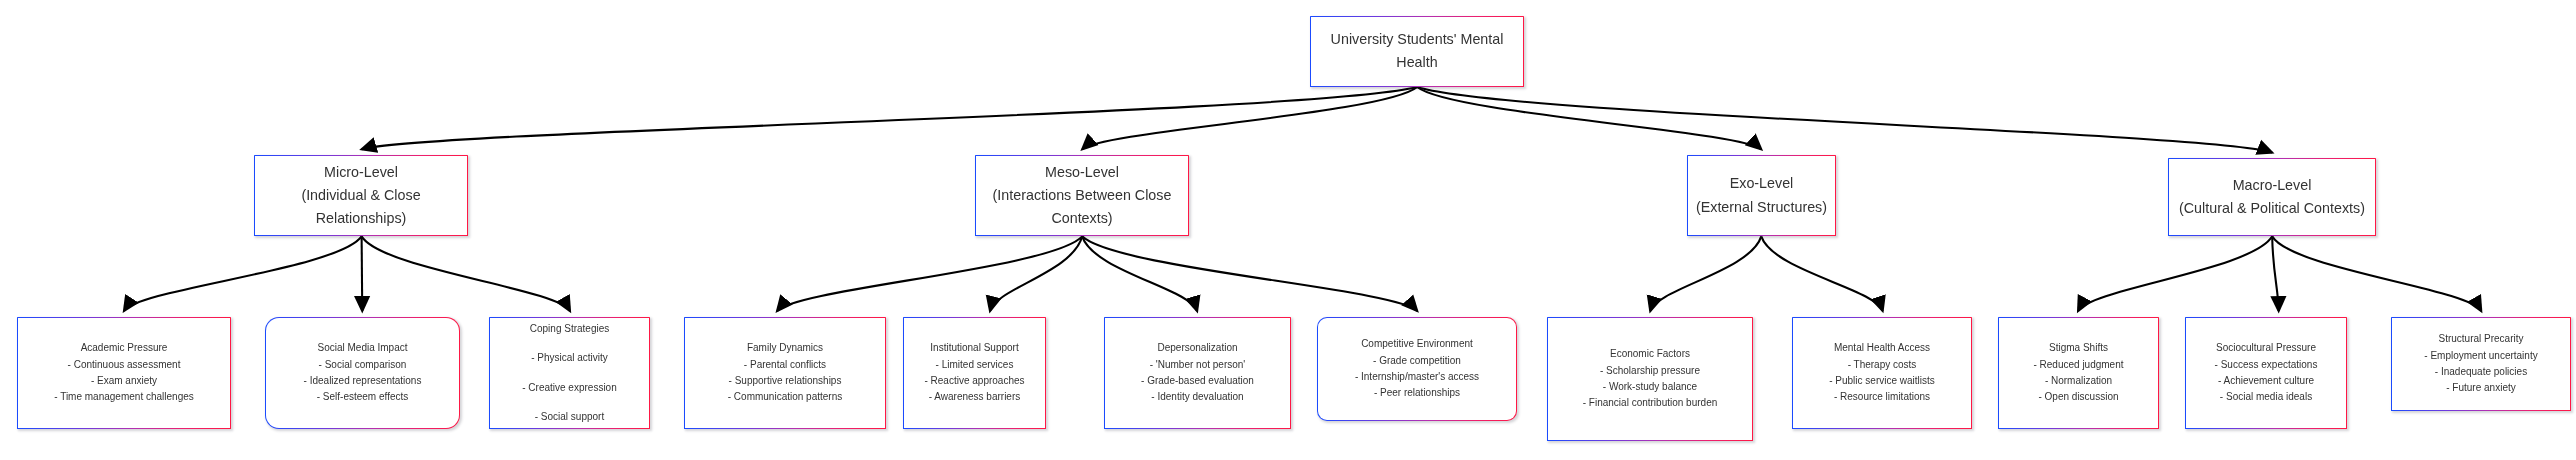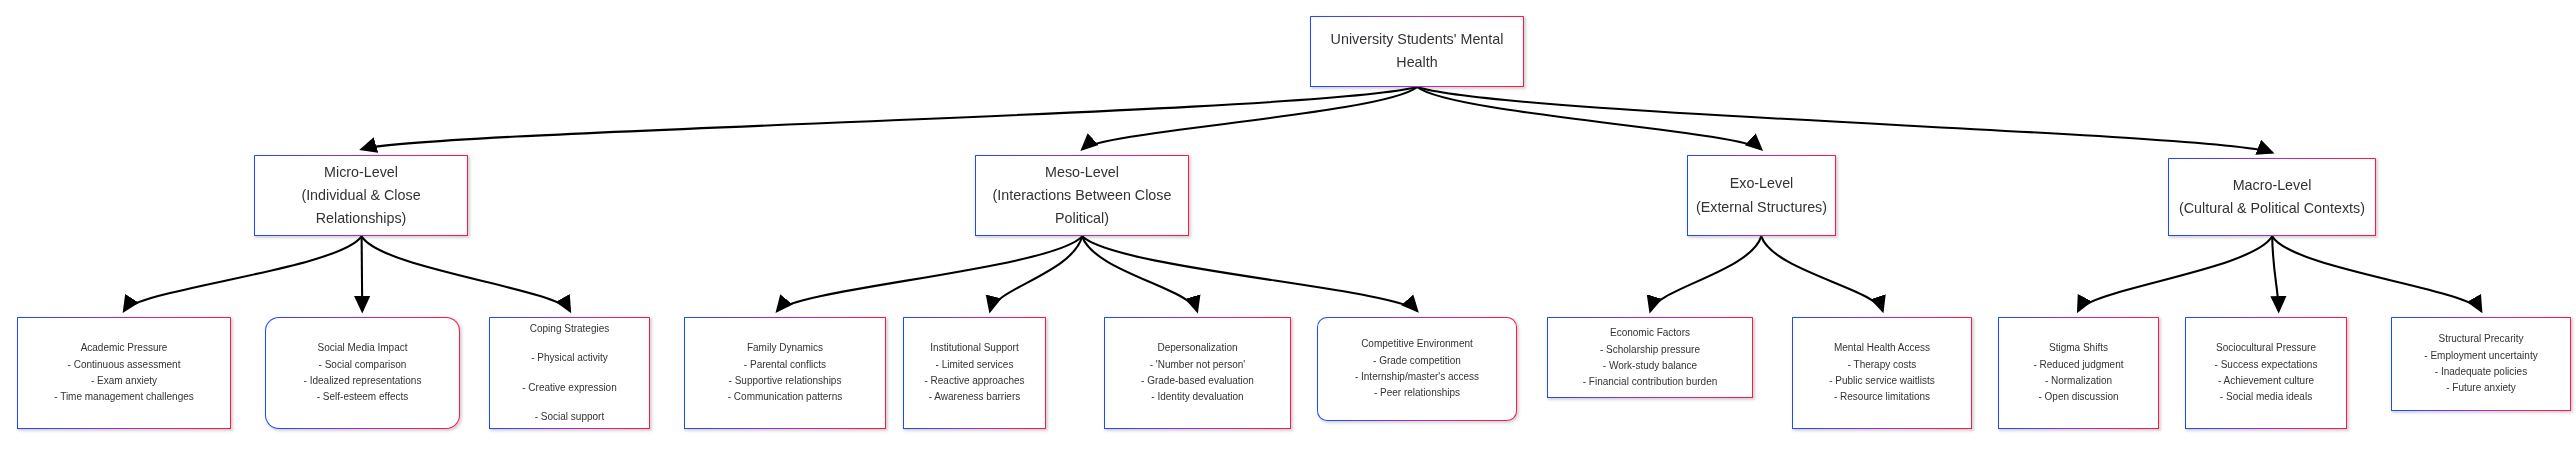--- a/index.html
+++ b/index.html
@@ -97,21 +97,21 @@
         <span class="line">Health</span>
       </div>
       <div class="node level" style="left: 254px; top: 155px; width: 214px; height: 81px;">
         <span class="line">Micro-Level</span>
         <span class="line">(Individual &amp; Close</span>
         <span class="line">Relationships)</span>
       </div>
       <div class="node level" style="left: 975px; top: 155px; width: 214px; height: 81px;">
         <span class="line">Meso-Level</span>
         <span class="line">(Interactions Between Close</span>
-        <span class="line">Political)</span>
+        <span class="line">Contexts)</span>
       </div>
       <div class="node level" style="left: 1687px; top: 155px; width: 149px; height: 81px;">
         <span class="line">Exo-Level</span>
         <span class="line">(External Structures)</span>
       </div>
       <div class="node level" style="left: 2168px; top: 158px; width: 208px; height: 78px;">
         <span class="line">Macro-Level</span>
         <span class="line">(Cultural &amp; Political Contexts)</span>
       </div>
       <div class="node leaf" style="left: 17px; top: 317px; width: 214px; height: 112px;">
@@ -149,21 +149,21 @@
         <span class="line">- 'Number not person'</span>
         <span class="line">- Grade-based evaluation</span>
         <span class="line">- Identity devaluation</span>
       </div>
       <div class="node leaf" style="left: 1317px; top: 317px; width: 200px; height: 104px; border-radius: 10px;">
         <span class="line title">Competitive Environment</span>
         <span class="line">- Grade competition</span>
         <span class="line">- Internship/master's access</span>
         <span class="line">- Peer relationships</span>
       </div>
-      <div class="node leaf" style="left: 1547px; top: 317px; width: 206px; height: 81px;">
+      <div class="node leaf" style="left: 1547px; top: 317px; width: 206px; height: 124px;">
         <span class="line title">Economic Factors</span>
         <span class="line">- Scholarship pressure</span>
         <span class="line">- Work-study balance</span>
         <span class="line">- Financial contribution burden</span>
       </div>
       <div class="node leaf" style="left: 1792px; top: 317px; width: 180px; height: 112px;">
         <span class="line title">Mental Health Access</span>
         <span class="line">- Therapy costs</span>
         <span class="line">- Public service waitlists</span>
         <span class="line">- Resource limitations</span>

